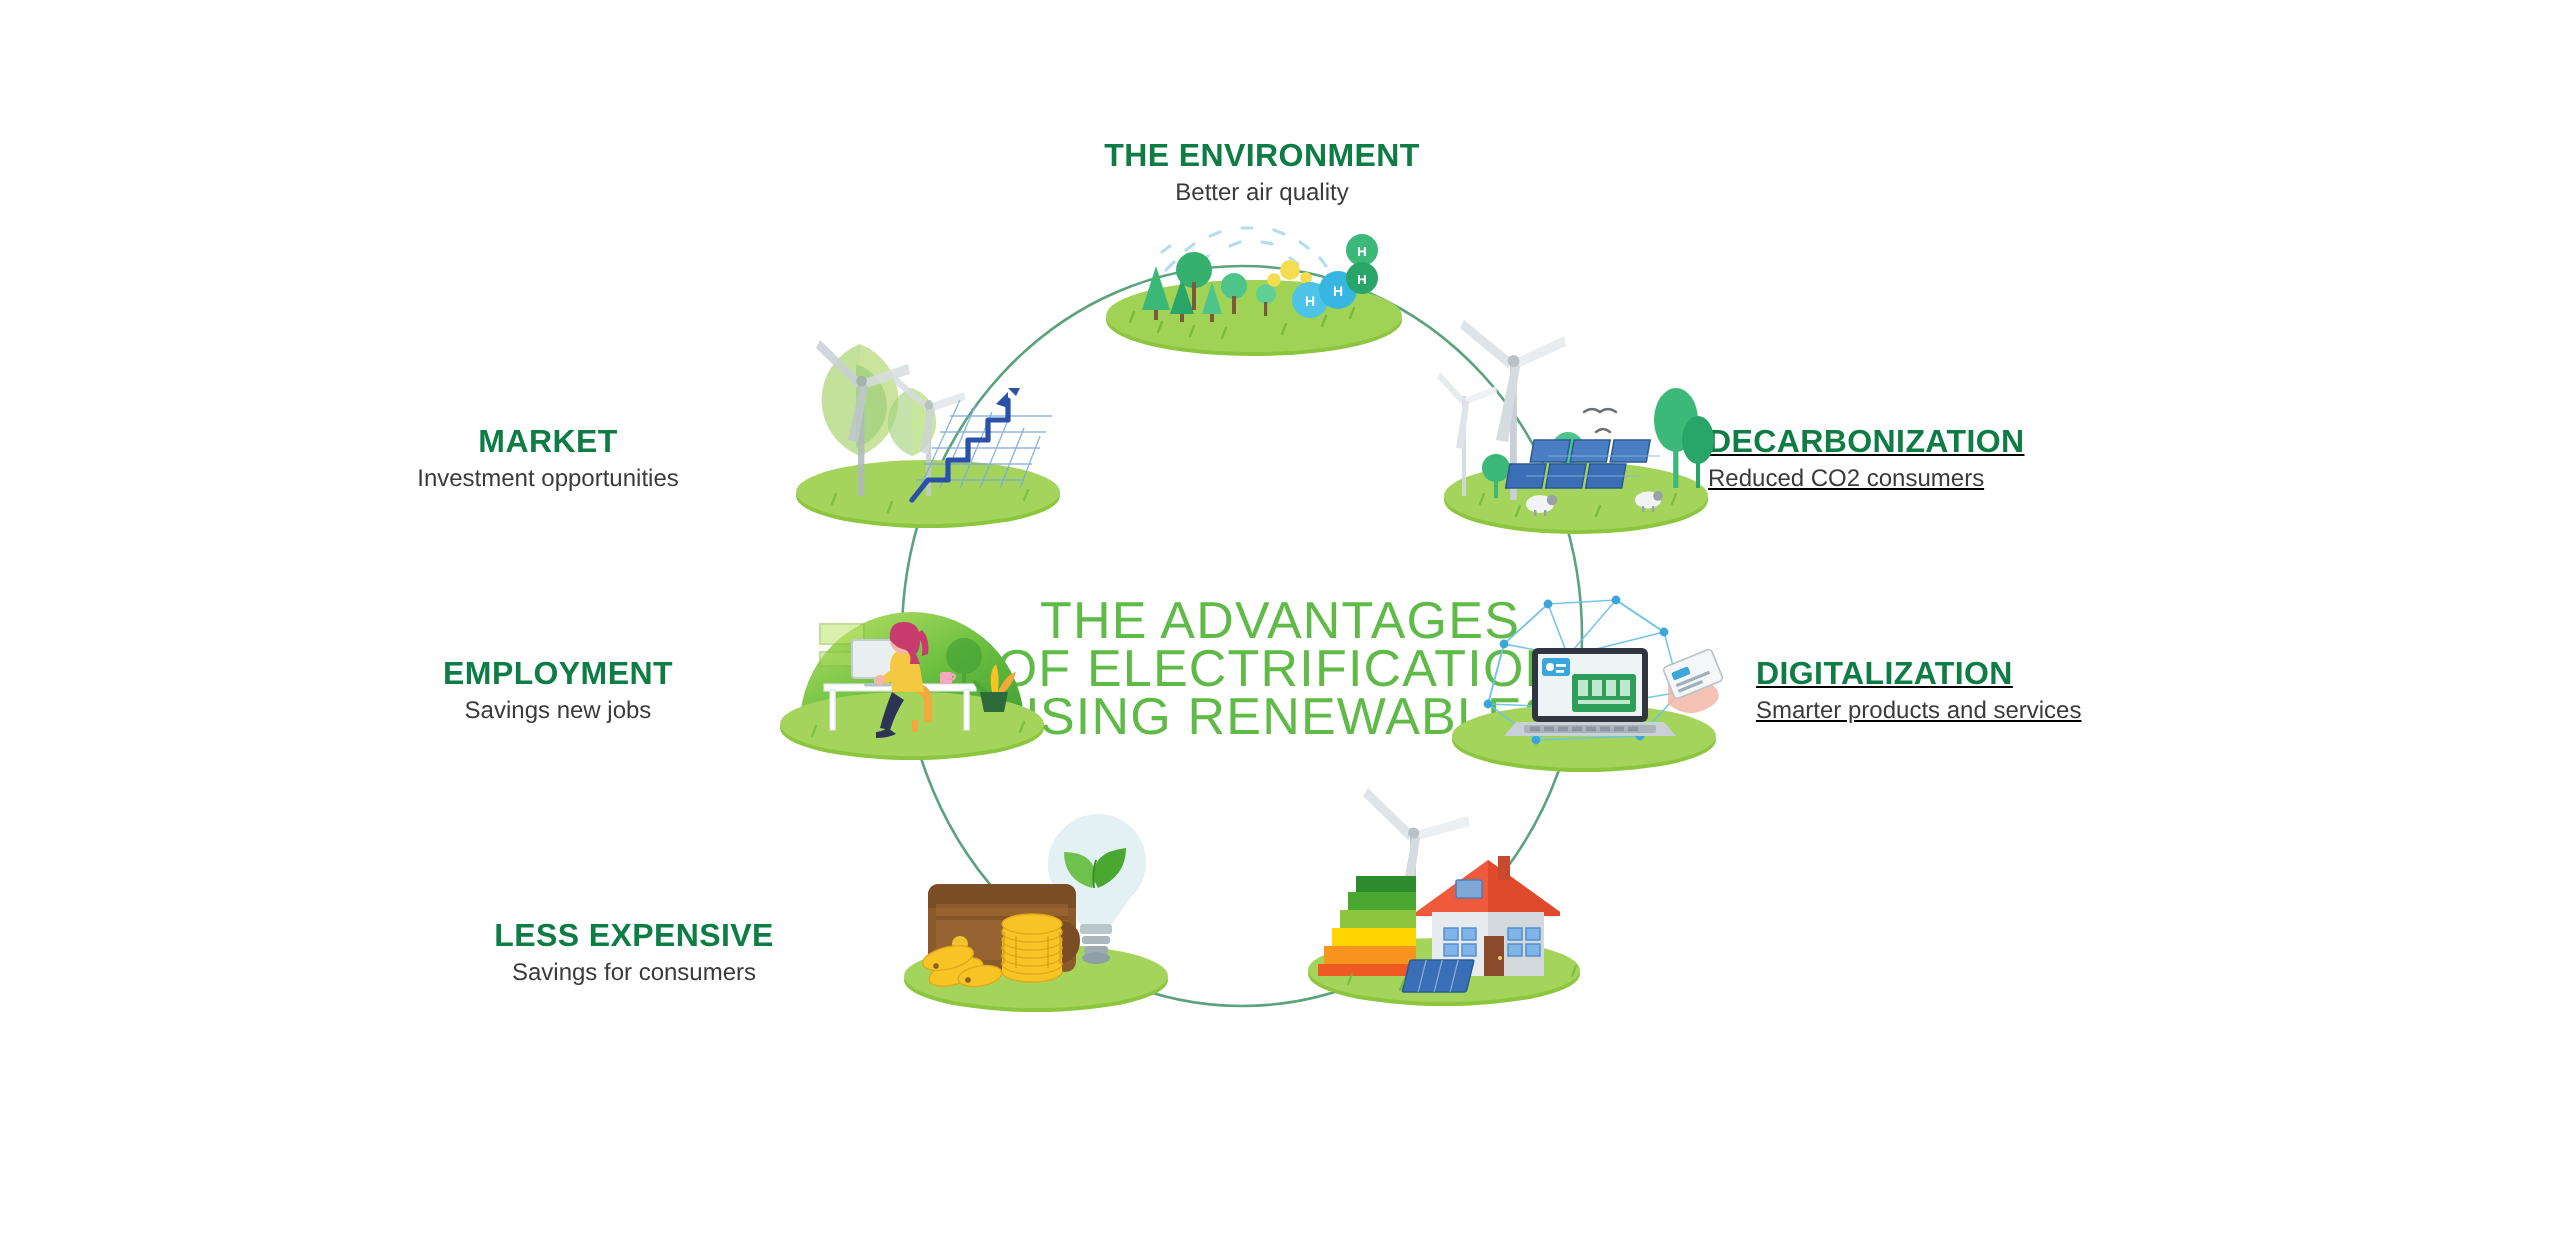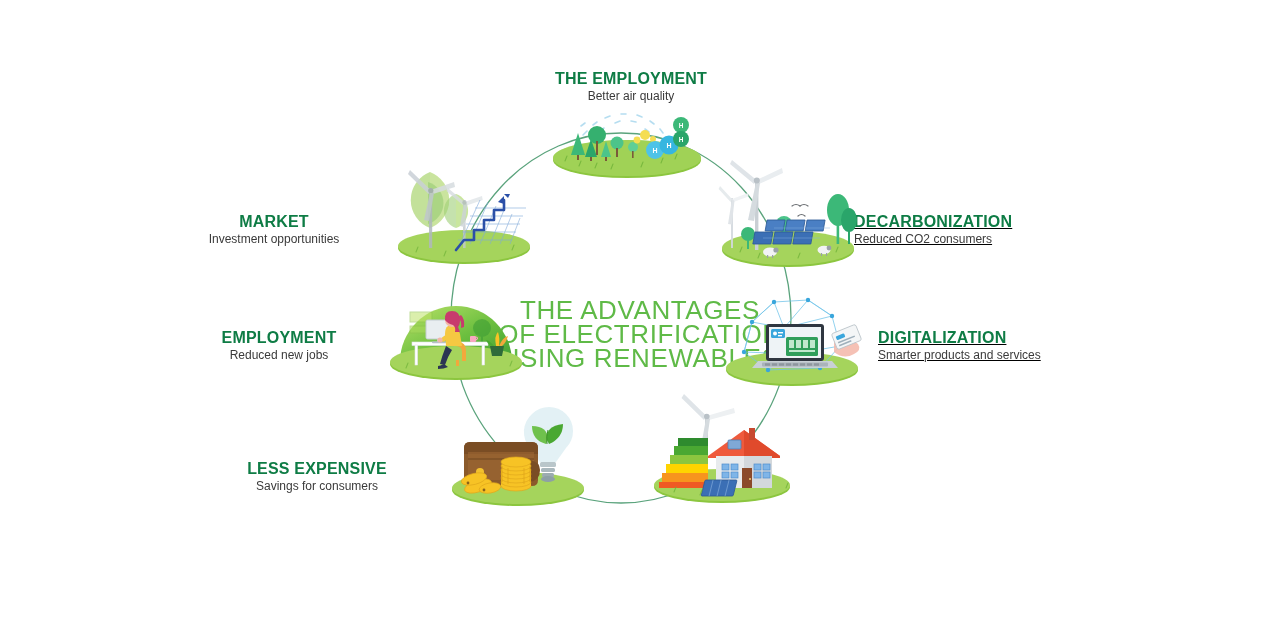--- a/index.html
+++ b/index.html
@@ -79,21 +79,21 @@
 
   <svg class="ring-layer" viewBox="0 0 1280 619" width="1280" height="619" aria-hidden="true">
     <ellipse cx="621" cy="318" rx="170" ry="185" fill="none" stroke="#5aa37c" stroke-width="1.3"></ellipse>
   </svg>
 
   <div class="center-title">THE ADVANTAGES
 OF ELECTRIFICATION
 USING RENEWABLES</div>
 
   <div class="node-label align-center" style="left:451px; top:69px; width:360px;">
-    <p class="title">THE EMPLOYMENT</p>
+    <p class="title">THE ENVIRONMENT</p>
     <p class="subtitle">Better air quality</p>
   </div>
 
   <div class="scene" style="left:545px; top:105px;">
     <svg width="165" height="75" viewBox="0 0 165 75">
 
       <g stroke="#a9d8ee" stroke-width="1.6" stroke-linecap="round" opacity=".85">
         <path d="M30 40 L34 36"></path>
           <path d="M38 30 L42 26"></path>
           <path d="M48 20 L52 17"></path>
@@ -446,21 +446,21 @@
       </g>
       <g fill="#5a3a18" opacity=".7">
         <circle cx="22" cy="83" r="1.4"></circle>
           <circle cx="38" cy="90" r="1.4"></circle>
       </g>
     </svg>
   </div>
 
   <div class="node-label align-right" style="left:180px; top:328px; width:198px;">
     <p class="title">EMPLOYMENT</p>
-    <p class="subtitle">Reduced new jobs</p>
+    <p class="subtitle">Savings new jobs</p>
   </div>
 
   <div class="scene" style="left:384px; top:284px;">
     <svg width="150" height="102" viewBox="0 0 150 102">
 
       <defs>
         <linearGradient id="domeGrad" x1="0" y1="0" x2="1" y2="1">
           <stop offset="0%" stop-color="#bde36a"></stop>
           <stop offset="55%" stop-color="#6cbf3f"></stop>
           <stop offset="100%" stop-color="#3f9e35"></stop>

